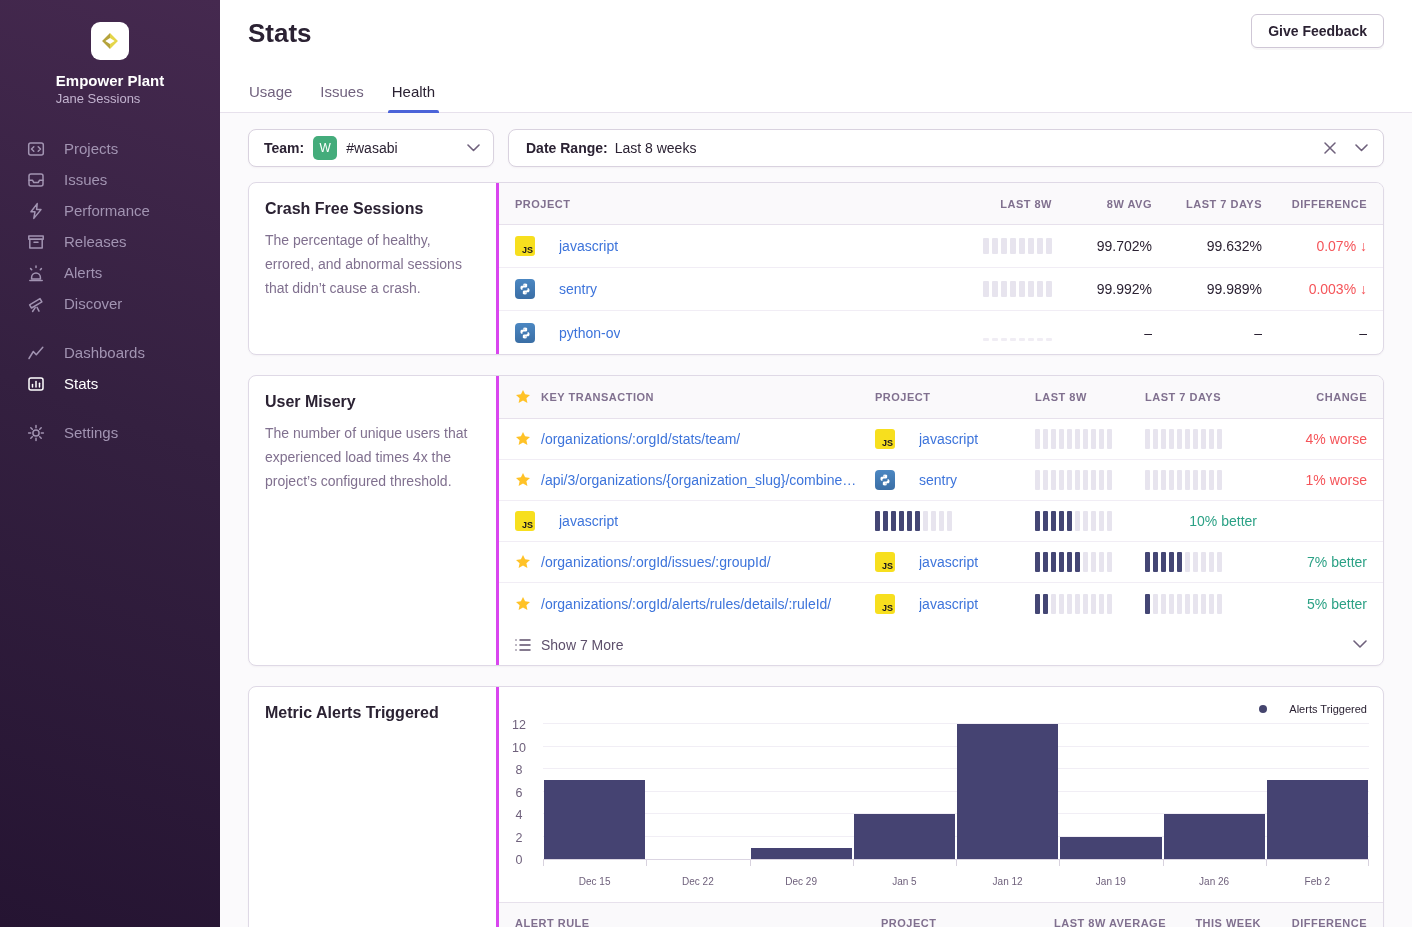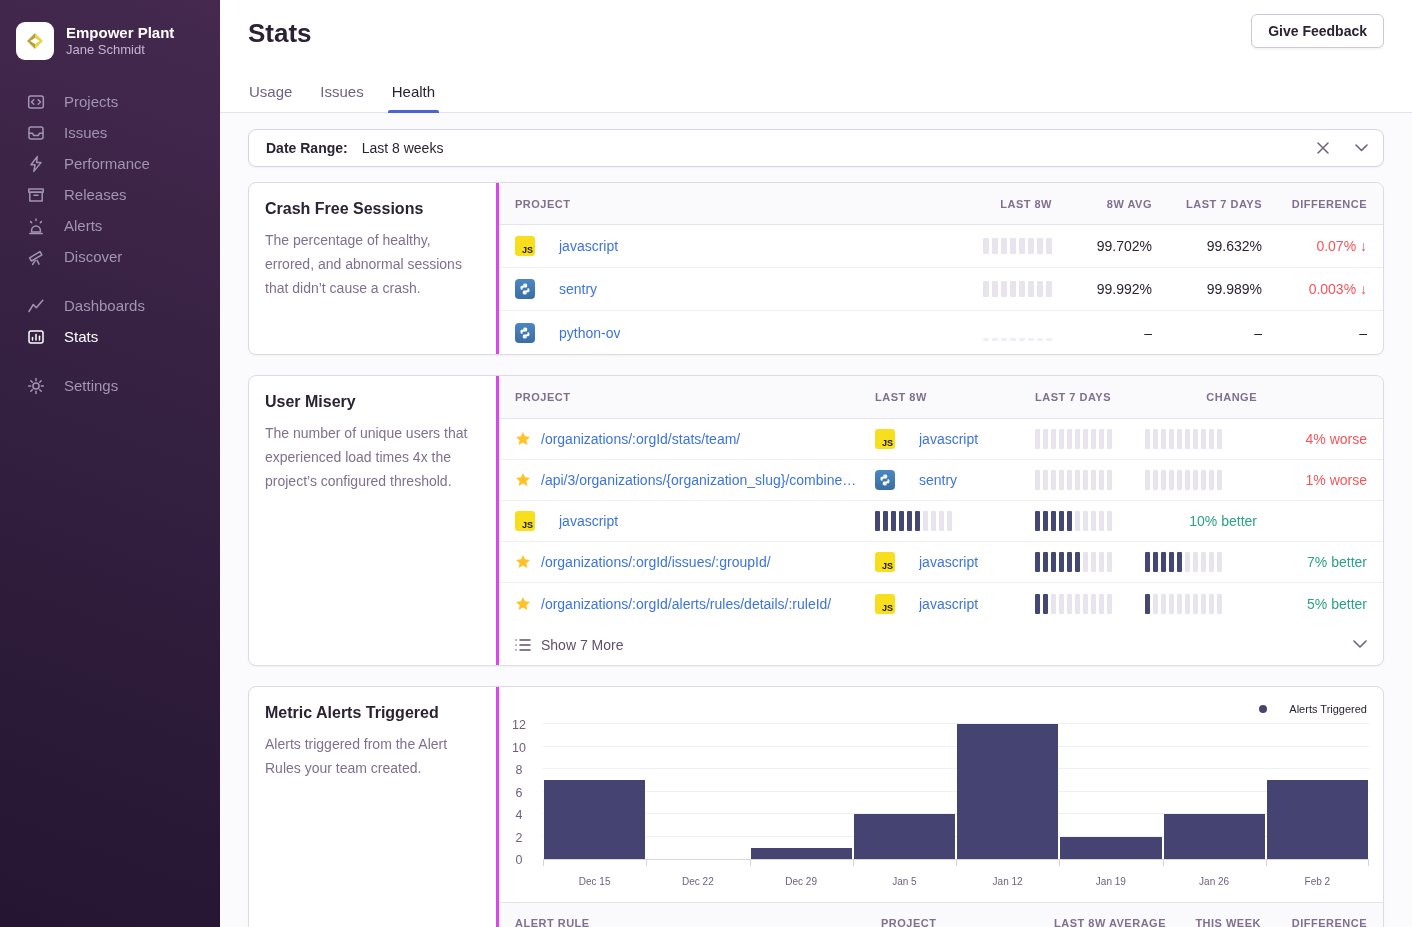--- a/index.html
+++ b/index.html
@@ -3,21 +3,21 @@
 <meta charset="utf-8">
 <style>
   * { box-sizing: border-box; margin: 0; padding: 0; }
   html,body { width:1412px; height:927px; overflow:hidden; }
   body { font-family:"Liberation Sans", sans-serif; background:#fff; color:#2B2233; }
   .app { position:relative; width:1412px; height:927px; overflow:hidden; }
 
   
   .sidebar { position:absolute; left:0; top:0; bottom:0; width:220px;
     background:linear-gradient(200deg,#45294f 0%,#342040 45%,#251432 100%); padding-top:22px; }
-  .org { display:flex; align-items:center; gap:12px; padding:0 16px; }
+  .org { display:flex; align-items:center; gap:12px; padding:0 16px;flex-direction:column; }
   .org-avatar { width:38px; height:38px; background:#fff; border-radius:9px; flex-shrink:0;
     display:flex; align-items:center; justify-content:center; }
   .org-names { line-height:1.25; }
   .org-name { font-size:15px; font-weight:700; color:#fff; }
   .org-user { font-size:13px; color:#C2B3CF; }
   .nav { margin-top:26px; }
   .nav-item { display:flex; align-items:center; gap:19px; height:31px; padding:0 16px 0 27px;
     font-size:15px; color:#A294B2; cursor:pointer; }
   .nav-item svg { flex-shrink:0; }
   .nav-item.active { color:#fff; }
@@ -37,21 +37,21 @@
     background:#4B63D8; border-radius:2px 2px 0 0; }
 
   .content { position:absolute; top:113px; left:0; right:0; bottom:0; background:#FBFAFC;
     padding:16px 28px 0; overflow:hidden; }
 
   
   .filters { display:flex; gap:14px; margin-bottom:15px; }
   .select { height:38px; background:#fff; border:1px solid #D9D2DF; border-radius:8px;
     display:flex; align-items:center; box-shadow:0 1px 2px rgba(43,34,51,.04); cursor:pointer; }
   .select-team { width:246px; padding:0 13px 0 15px; gap:9px; }
-  .select-date { flex:1; padding:0 15px 0 17px; gap:14px; }
+  .select-date { flex:1; padding:0 15px 0 17px; gap:7px; }
   .select-label { font-size:14px; font-weight:700; color:#2B2233; }
   .select-value { font-size:14px; color:#2B2233; }
   .team-avatar { width:24px; height:24px; border-radius:5px; background:#44AC7B; color:#fff;
     font-size:12px; display:flex; align-items:center; justify-content:center; }
   .spacer { flex:1; }
   .icon-btn { display:flex; align-items:center; justify-content:center; cursor:pointer; }
 
   
   .card { display:flex; background:#fff; border:1px solid #DFD9E6; border-radius:8px;
     margin-bottom:20px; overflow:hidden; box-shadow:0 1px 2px rgba(43,34,51,.04); }
@@ -125,21 +125,21 @@
   <aside class="sidebar">
     <div class="org">
       <div class="org-avatar">
         <svg width="26" height="26" viewBox="0 0 36 36">
           <path d="M7 18 L18 7 L18 14 L11.5 18 L18 22 L18 29 Z" fill="#B5A33C"></path>
           <path d="M29 18 L18 29 L18 22 L24.5 18 L18 14 L18 7 Z" fill="#E4D54A"></path>
         </svg>
       </div>
       <div class="org-names">
         <div class="org-name">Empower Plant</div>
-        <div class="org-user">Jane Schmidt</div>
+        <div class="org-user">Jane Sessions</div>
       </div>
     </div>
 
     <nav class="nav">
       <div class="nav-item">
         <svg width="18" height="18" viewBox="0 0 18 18" fill="none" stroke="currentColor" stroke-width="1.5" stroke-linecap="round" stroke-linejoin="round">
           <rect x="1.7" y="3" width="14.6" height="12" rx="2"></rect>
           <polyline points="6.8,6.8 4.5,9 6.8,11.2"></polyline>
             <polyline points="11.2,6.8 13.5,9 11.2,11.2"></polyline>
         </svg>
@@ -218,20 +218,31 @@
       <div class="tabs">
         <div class="tab">Usage</div>
         <div class="tab">Issues</div>
         <div class="tab active">Health</div>
       </div>
     </header>
 
     <div class="content">
 
       <div class="filters">
+        <div class="select select-team">
+          <span class="select-label">Team:</span>
+          <span class="team-avatar">W</span>
+          <span class="select-value">#wasabi</span>
+          <span class="spacer"></span>
+          <span class="icon-btn">
+            <svg width="13" height="8" viewBox="0 0 13 8" fill="none" stroke="#6F617C" stroke-width="1.6" stroke-linecap="round" stroke-linejoin="round">
+                <path d="M1 1l5.5 5.5L12 1"></path>
+              </svg>
+          </span>
+        </div>
         <div class="select select-date">
           <span class="select-label">Date Range:</span>
           <span class="select-value">Last 8 weeks</span>
           <span class="spacer"></span>
           <span class="icon-btn" style="margin-right:12px;">
             <svg width="12" height="12" viewBox="0 0 12 12" fill="none" stroke="#6F617C" stroke-width="1.5" stroke-linecap="round">
                 <path d="M1 1l10 10M11 1L1 11"></path>
               </svg>
           </span>
           <span class="icon-btn">
@@ -329,20 +340,26 @@
         </div>
       </section>
 
       <section class="card">
         <div class="card-info">
           <h2>User Misery</h2>
           <p>The number of unique users that experienced load times 4x the project’s configured threshold.</p>
         </div>
         <div class="tbl">
           <div class="thead grid-misery" style="height:43px;">
+            <div class="head-txn">
+              <svg width="16" height="16" viewBox="0 0 16 16" fill="#FFC227">
+                  <path d="M8 .9l2.1 4.4 4.9.6-3.6 3.3 1 4.8L8 11.6 3.6 14l1-4.8L1 5.9l4.9-.6z"></path>
+                </svg>
+              <span>KEY TRANSACTION</span>
+            </div>
             <div>PROJECT</div>
             <div>LAST 8W</div>
             <div>LAST 7 DAYS</div>
             <div class="cell-r">CHANGE</div>
           </div>
           <div class="misery-rows" id="misery-rows">
               <div class="trow grid-misery">
                 <div class="txn">
                   <svg width="16" height="16" viewBox="0 0 16 16" fill="#FFC227">
                     <path d="M8 .9l2.1 4.4 4.9.6-3.6 3.3 1 4.8L8 11.6 3.6 14l1-4.8L1 5.9l4.9-.6z"></path>
@@ -547,21 +564,20 @@
                   <path d="M1 1l6 6 6-6"></path>
                 </svg>
             </span>
           </div>
         </div>
       </section>
 
       <section class="card" style="min-height:259px;">
         <div class="card-info">
           <h2>Metric Alerts Triggered</h2>
-          <p>Alerts triggered from the Alert Rules your team created.</p>
         </div>
         <div class="tbl">
           <div class="chart">
             <div class="legend">
               <span class="legend-dot"></span>
               <span class="legend-label">Alerts Triggered</span>
             </div>
             <div class="plot" id="plot">
                 <div class="yl" style="bottom: calc(0% - 8px);">0</div>
                 <div class="gl" style="bottom: 16.6667%;"></div>

